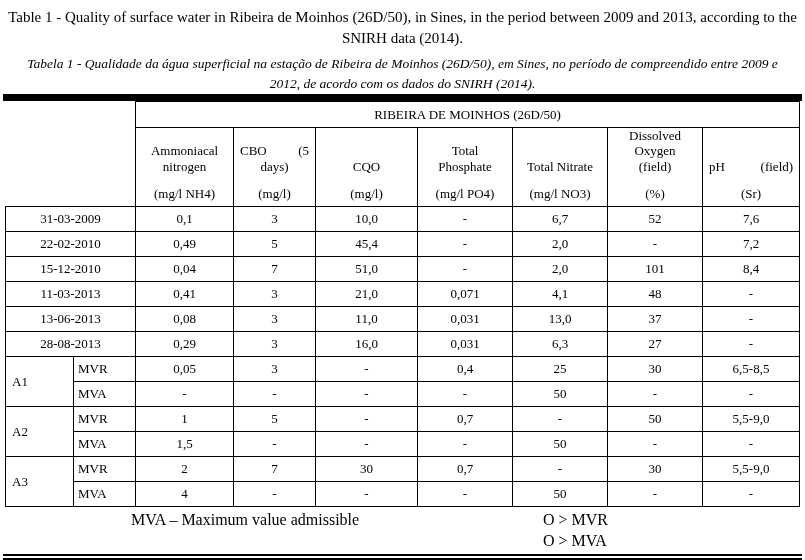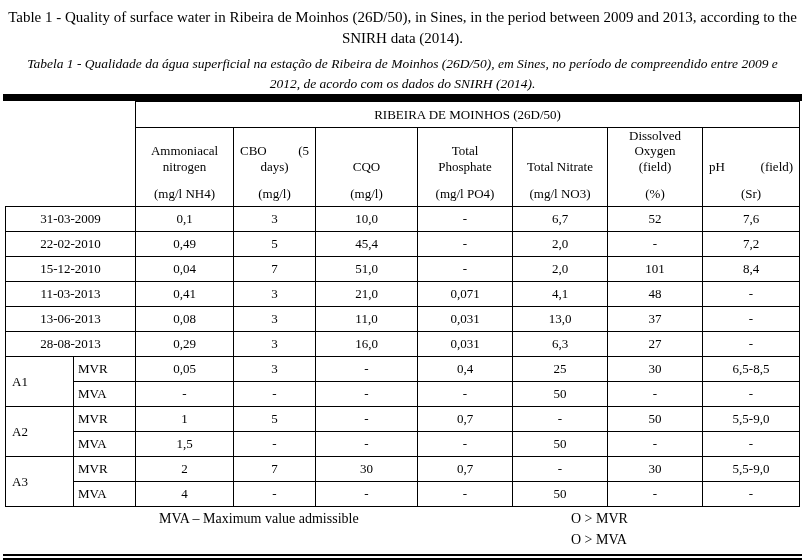--- a/index.html
+++ b/index.html
@@ -28,21 +28,21 @@
   td.tl { border:none; }
   .station-cell { height:25px; }
   .colhead { height:78px; vertical-align:bottom; padding:0 4px 0; }
   .cname div { line-height:1.18; }
   .just { display:flex; justify-content:space-between; padding:0 2px; }
   .unit { margin-top:13px; padding-bottom:5px; line-height:1.1; }
   .data-row td { height:24px; }
   .classcell { text-align:left; padding-left:6px; }
   .limcell  { text-align:left; padding-left:4px; }
 
-  .legend { position:relative; margin-top:4px; height:42px; font-size:14px;margin-left:28px; }
+  .legend { position:relative; margin-top:4px; height:42px; font-size:16px; }
   .legend-row { position:relative; height:21px; }
   .ll { position:absolute; left:131px; white-space:nowrap; }
   .lr { position:absolute; left:543px; white-space:nowrap; }
 
   .bottom-rule { margin:1px 3px 0; }
   .bottom-rule .thin  { height:2px; background:#000; }
   .bottom-rule .thick { height:6px; background:#000; margin-top:2px; }
 </style>
 </head>
 <body>

